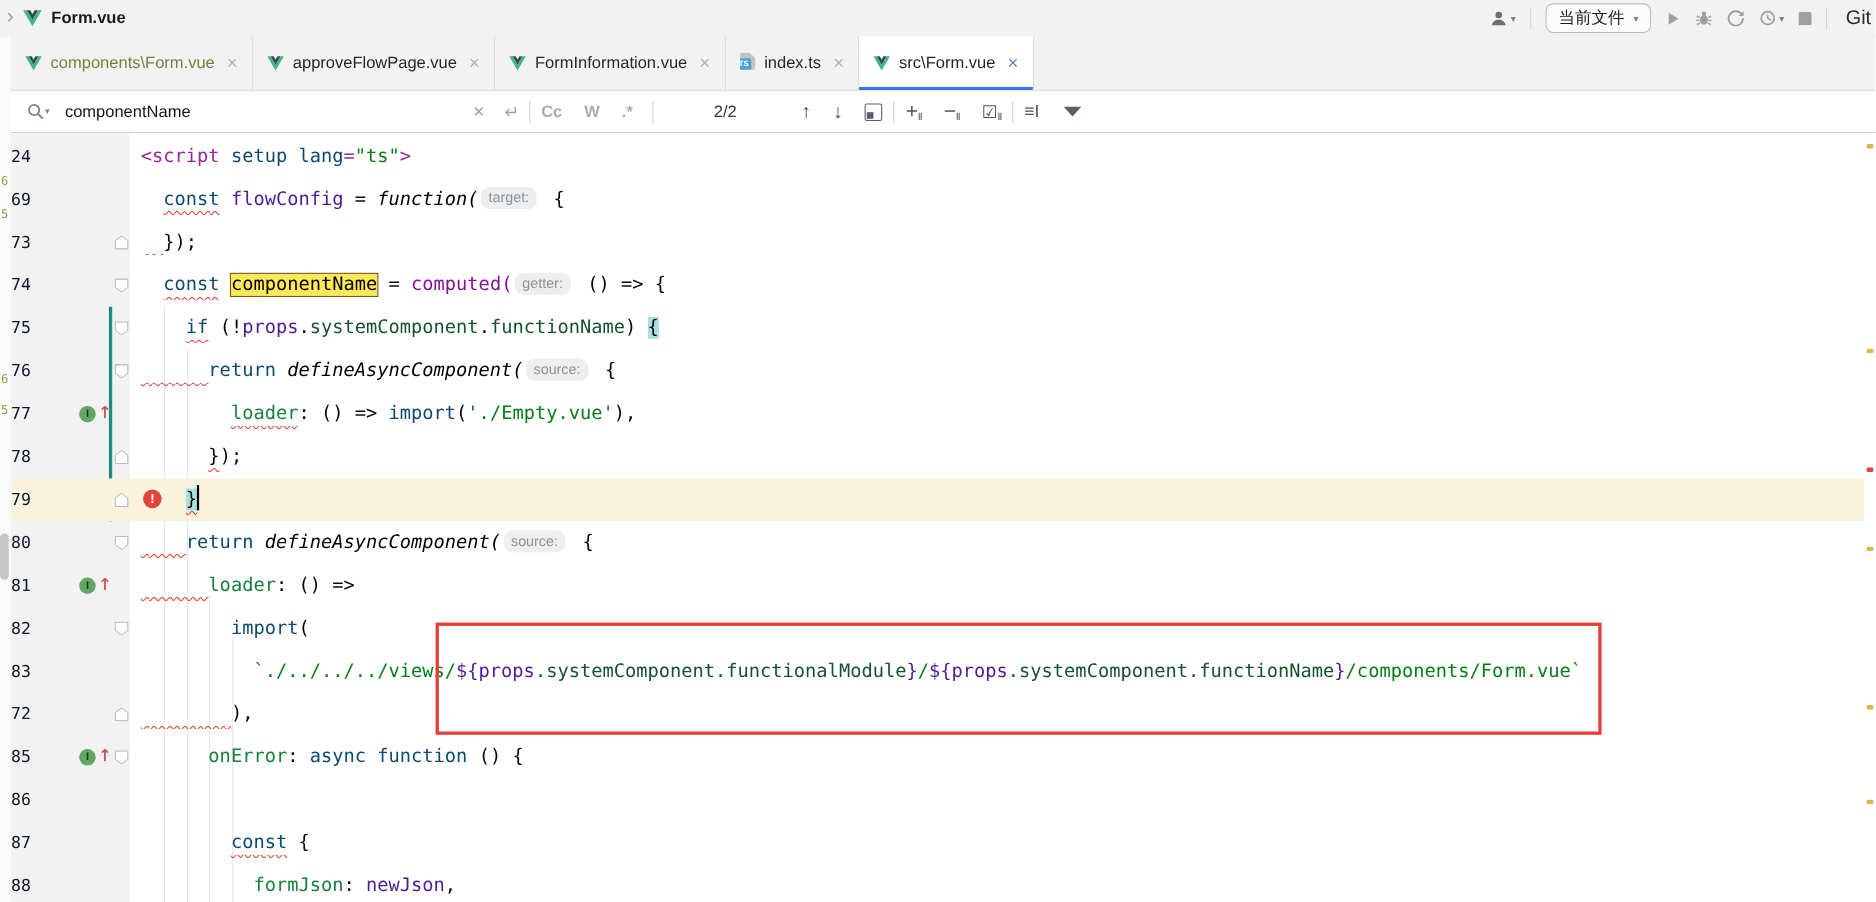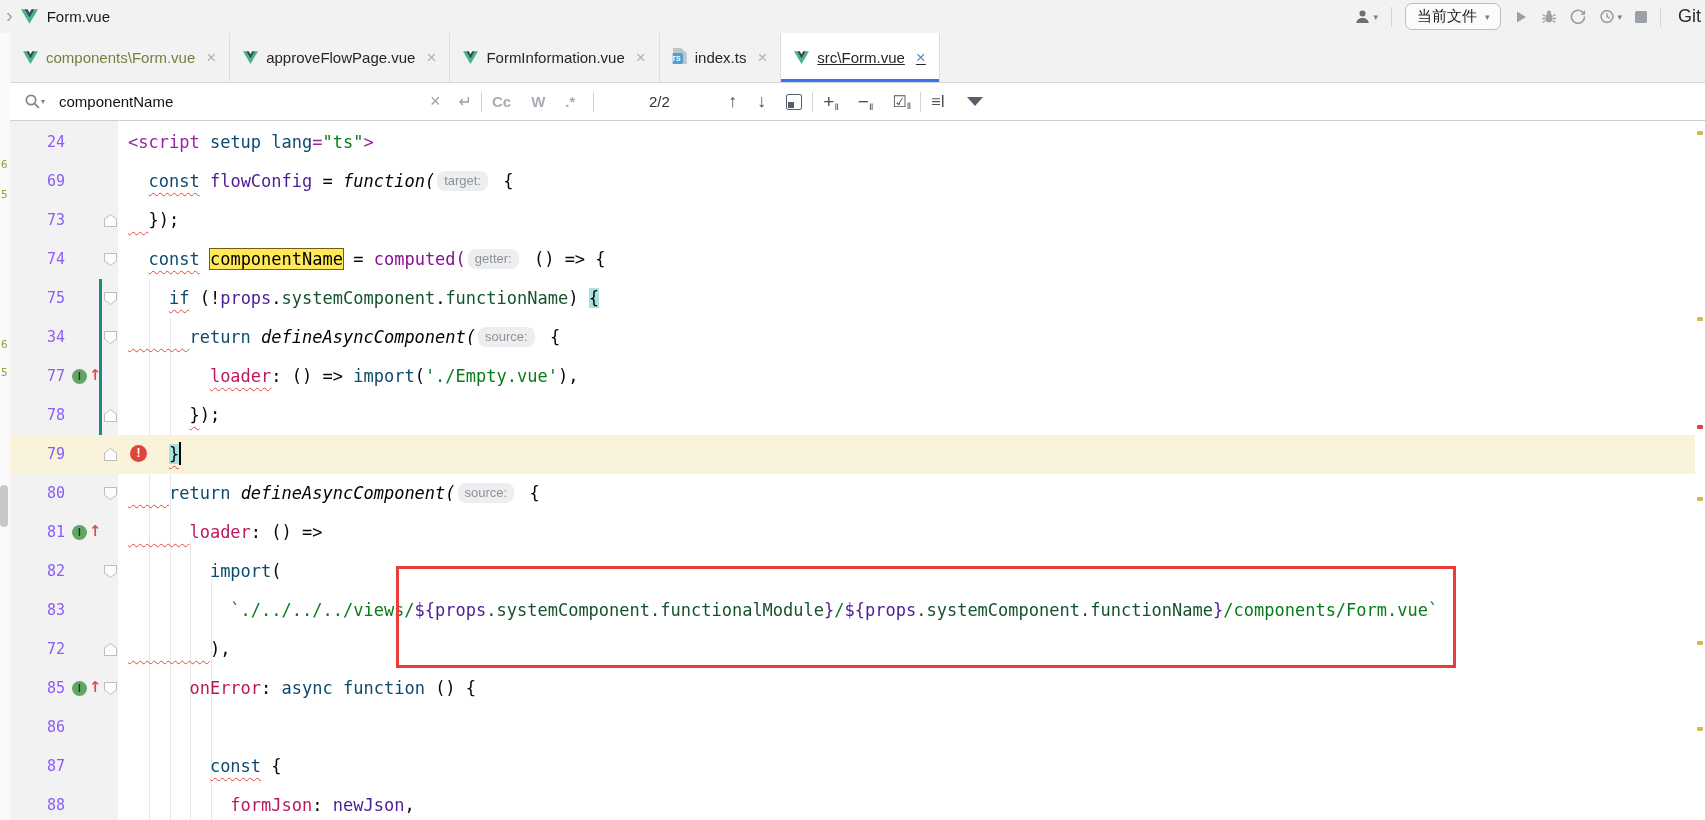--- a/index.html
+++ b/index.html
@@ -2,40 +2,40 @@
 <html><head>
 <meta charset="utf-8">
 <style>
   html,body{margin:0;padding:0;}
   body{width:1705px;height:820px;position:relative;overflow:hidden;background:#fff;
        font-family:"Liberation Sans",sans-serif;-webkit-font-smoothing:antialiased;}
   
   .titlebar{position:absolute;left:0;top:0;width:1705px;height:33px;background:#f2f2f2;
             border-bottom:1px solid #e2e2e2;display:flex;align-items:center;}
   .crumb-chev{color:#9aa1a8;font-size:20px;line-height:20px;margin:0 8px 3px 6px;}
-  .win-title{font-size:15px;font-weight:400;color:#1a1a1a;margin-left:9px;}
+  .win-title{font-size:15px;font-weight:700;color:#1a1a1a;margin-left:9px;}
   .tb-right{position:absolute;right:0;top:0;height:33px;display:flex;align-items:center;gap:13px;padding-right:4px;}
   .tb-ico{display:flex;align-items:center;gap:2px;color:#9aa0a6;}
   .tb-caret{font-size:9px;color:#808archives080;color:#7e7e7e;}
   .vdiv{width:1px;height:20px;background:#d4d4d4;}
   .chip{border:1px solid #bdbdbd;border-radius:7px;background:#fbfbfb;height:25px;
         display:flex;align-items:center;gap:8px;padding:0 11px;font-size:15px;color:#1a1a1a;}
   .git-label{font-size:18px;color:#2b2b2b;margin-left:4px;}
   
   .leftstrip{position:absolute;left:0;top:33px;width:10px;height:787px;background:#fafafa;border-right:1px solid #cfcfcf;}
   .lsg{position:absolute;left:1px;font:11px "DejaVu Sans Mono",monospace;color:#a09a3a;}
   .lsthumb{position:absolute;left:0;top:452px;width:8px;height:42px;background:#c7c7c7;border-radius:4px;}
   
   .tabbar{position:absolute;left:10px;top:33px;right:0;height:49px;background:#f2f2f2;
           border-bottom:1px solid #d6d6d6;display:flex;align-items:stretch;}
   .tab{display:flex;align-items:center;gap:8px;padding:0 13px;border-right:1px solid #ddd;
        font-size:15px;color:#262626;cursor:default;}
   .tab .close{color:#aeb2b6;font-size:17px;margin-left:3px;}
   .tab.mod{color:#7c7c3f;}
-  .tab.active{background:#fff;box-shadow:inset 0 -3px 0 #3574f0;text-decoration:underline;}
+  .tab.active{background:#fff;box-shadow:inset 0 -3px 0 #3574f0;}
   .tab.active .close{color:#5f87c7;}
   .tsic{position:relative;width:14px;height:16px;background:#bfc4c9;display:inline-block;
         clip-path:polygon(0 0,58% 0,100% 32%,100% 100%,0 100%);}
   .tsbadge{position:absolute;left:-3px;bottom:0;background:#4ba0d8;color:#fff;
            font:bold 7px/9px "Liberation Sans",sans-serif;padding:1px 2px;border-radius:2px;}
   
   .searchbar{position:absolute;left:10px;top:83px;right:0;height:37px;background:#fff;
              border-bottom:1px solid #cfcfcf;display:flex;align-items:center;font-size:15px;color:#3a3f44;}
   .sb-seg{display:flex;align-items:center;}
   .query{border:0;outline:0;font:15px "Liberation Sans",sans-serif;color:#111;width:360px;background:transparent;}
@@ -48,25 +48,25 @@
   .sq-icon i{position:absolute;left:1px;bottom:1px;width:6px;height:6px;background:#55606a;}
   .funnel{width:0;height:0;border-left:8px solid transparent;border-right:8px solid transparent;
           border-top:9px solid #55606a;display:inline-block;margin:0 12px;position:relative;}
   
   .editor{position:absolute;left:10px;top:121px;right:0;bottom:0;background:#fff;}
   .gutterbg{position:absolute;left:0;top:0;width:108px;bottom:0;background:#f2f2f2;}
   .vcsbar{position:absolute;left:89px;width:3px;background:#1f8a7f;}
   .guide{position:absolute;width:1px;background:#e7e7e7;}
   .row{position:absolute;left:0;right:10px;height:39px;}
   .row.current{background:#faf3dc;}
-  .num{position:absolute;left:18px;width:56px;text-align:center;font:15px/39px "DejaVu Sans Mono",monospace;color:#8b5cf6;}
+  .num{position:absolute;left:0;width:56px;text-align:left;font:15px/39px "DejaVu Sans Mono",monospace;color:#0f172a;}
   .code{position:absolute;left:118px;top:0;font:17px/39px "DejaVu Sans Mono",monospace;white-space:pre;color:#070707;}
   .tk-d{color:#070707}.tk-ws{color:#070707}
   .tk-k{color:#0c4a6e}.tk-s{color:#067d17}.tk-p{color:#14532d}.tk-p2{color:#871094}
-  .tk-v{color:#4c1d95}.tk-key{color:#be185d}.tk-tag{color:#9727a0}
+  .tk-v{color:#4c1d95}.tk-key{color:#15803d}.tk-tag{color:#9727a0}
   .tk-fn{color:#000;font-style:italic;}
   .tk-hl{background:#ffe958;outline:1.5px solid #6f5d18;color:#000;}
   .tk-brace{background:#a8e1df;}
   .wavy{text-decoration:underline;text-decoration-style:wavy;text-decoration-color:#e04a3f;
         text-underline-offset:5px;text-decoration-skip-ink:none;text-decoration-thickness:1px;}
   .inlay{display:inline-block;background:#edeef0;color:#8d9197;border-radius:8px;
          font:13px/18px "Liberation Sans",sans-serif;padding:1px 7px;margin:0 5px 0 2px;vertical-align:2px;font-style:normal;}
   .caret{display:inline-block;width:2px;height:23px;background:#000;vertical-align:-5px;}
   .fold{position:absolute;left:94px;top:13px;width:13px;height:13px;}
   .fold i{position:absolute;inset:0;background:#bdbdbd;display:block;}
@@ -264,21 +264,21 @@
         <span class="code"><span class="tk-ws">  </span><span class="tk-k wavy">const</span><span class="tk-d"> </span><span class="tk-hl">componentName</span><span class="tk-d"> = </span><span class="tk-p2">computed(</span><span class="inlay">getter:</span><span class="tk-d"> () =&gt; {</span></span>
       </div>
       <div class="row" style="top: 158px;">
         <span class="num">75</span>
         <div class="fold fold-start">
           <i></i>
         </div>
         <span class="code"><span class="tk-ws">    </span><span class="tk-k wavy">if</span><span class="tk-d"> (!</span><span class="tk-v">props</span><span class="tk-d">.</span><span class="tk-p">systemComponent</span><span class="tk-d">.</span><span class="tk-p">functionName</span><span class="tk-d">) </span><span class="tk-brace">{</span></span>
       </div>
       <div class="row" style="top: 197px;">
-        <span class="num">34</span>
+        <span class="num">76</span>
         <div class="fold fold-start">
           <i></i>
         </div>
         <span class="code"><span class="tk-ws wavy">      </span><span class="tk-k">return</span><span class="tk-d"> </span><span class="tk-fn">defineAsyncComponent(</span><span class="inlay">source:</span><span class="tk-d"> {</span></span>
       </div>
       <div class="row" style="top: 236px;">
         <span class="num">77</span>
         <div class="impl">
           <b>I</b>
           <s>↑</s>

